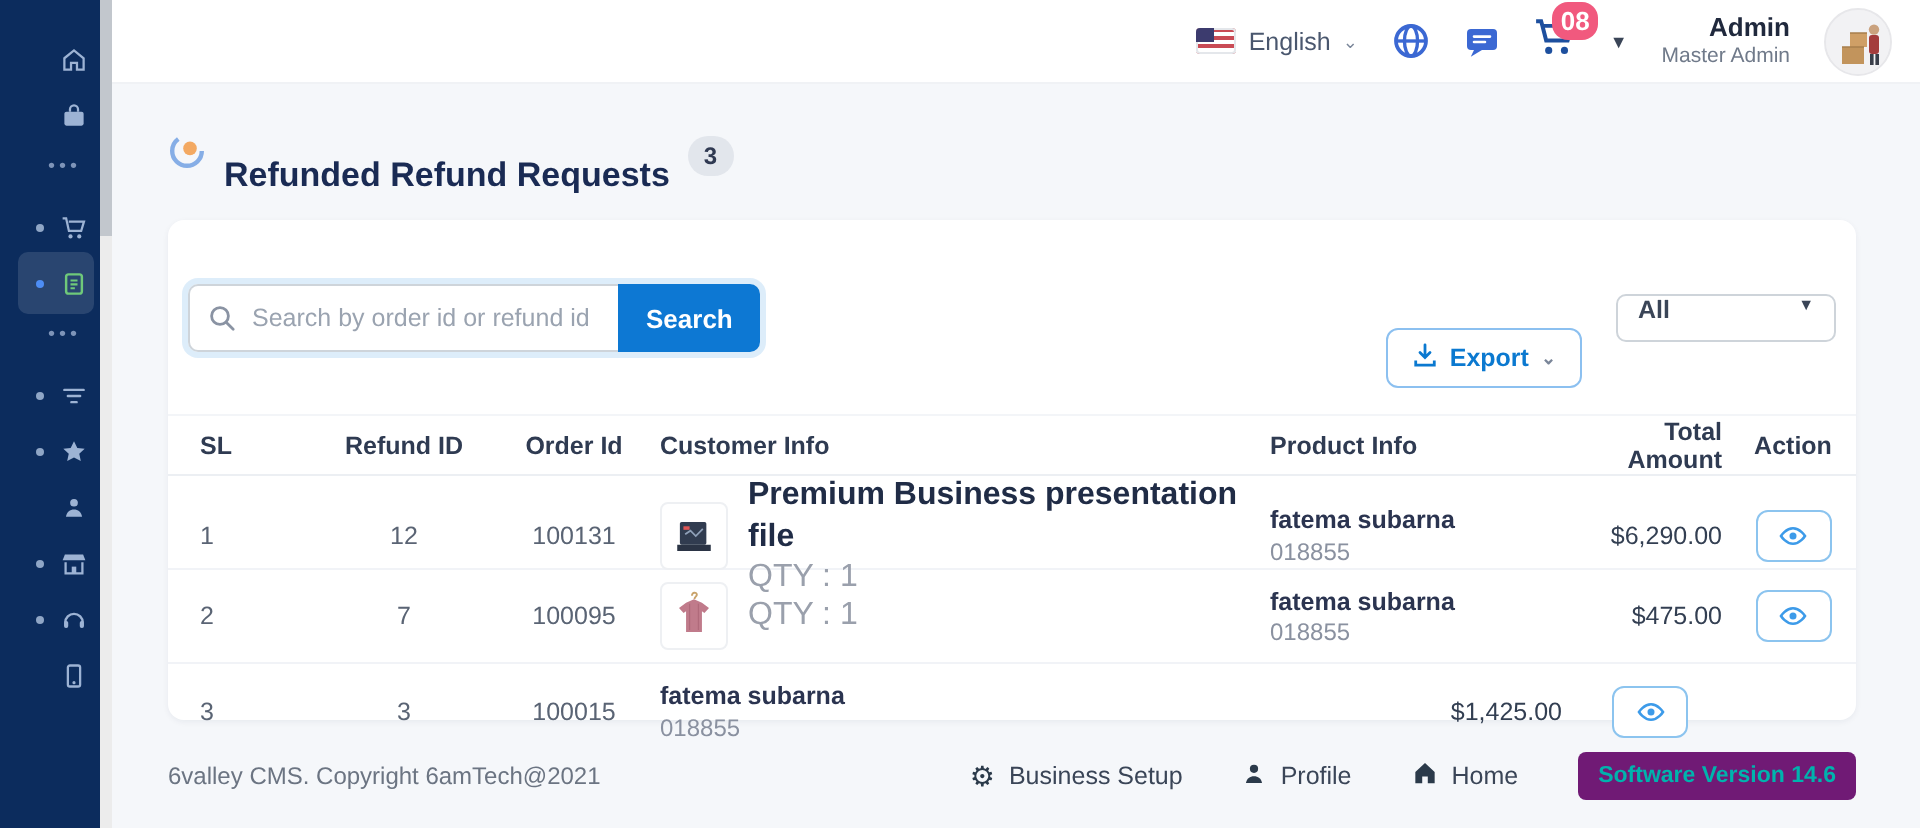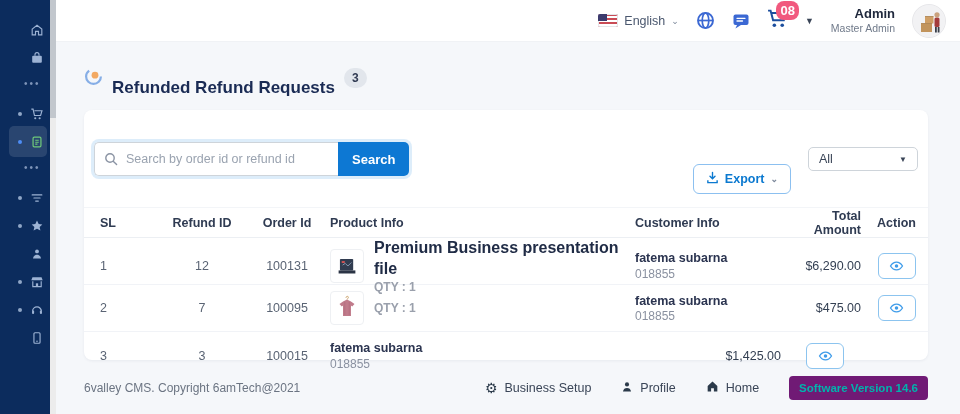--- a/index.html
+++ b/index.html
@@ -49,52 +49,52 @@
   .title-row { display:flex; align-items:center; gap:9px; }
   .page-title { font-size:17px; font-weight:bold; color:#1a2b54;margin-top:20px; }
   .count-badge { background:#e2e6ec; color:#303a52; font-size:12px; font-weight:bold;
     padding:3px 8px; border-radius:10px; }
   
   .card { margin-top:12px; background:#fff; border-radius:8px; box-shadow:0 1px 3px rgba(20,30,60,.06);
     padding-top:14px; height:250px; }
   .toolbar { display:flex; align-items:center; padding:0 10px; }
   .search-group { display:flex; border-radius:5px; box-shadow:0 0 0 3px rgba(66,153,225,.18); }
   .search-input-wrap { position:relative; }
-  .search-input { width:244px; height:34px; border:1px solid #ced4da; border-right:none;
+  .search-input { width:215px; height:34px; border:1px solid #ced4da; border-right:none;
     border-radius:5px 0 0 5px; padding:0 0 0 31px; font-size:12.5px; color:#404040;
     font-family:"Liberation Sans",sans-serif; outline:none; }
   .search-input::placeholder { color:#9aa3b0; }
   .search-ico { position:absolute; left:10px; top:10px; }
   .search-btn { height:34px; padding:0 14px; background:#0d78d3; color:#fff; border:none;
     border-radius:0 5px 5px 0; font-size:13px; font-weight:bold; cursor:pointer; font-family:"Liberation Sans",sans-serif; }
   .toolbar-right { margin-left:auto; display:flex; align-items:center; gap:17px; }
   .export-btn { display:flex; align-items:center; gap:6px; height:30px; padding:0 12px;
     background:#fff; border:1px solid #8cc0f0; border-radius:6px; color:#0b79d0;
     font-size:12.5px; font-weight:bold; cursor:pointer; font-family:"Liberation Sans",sans-serif;margin-top:40px; }
   .select-box { width:110px; height:24px; border:1px solid #ced4da; border-radius:5px; background:#fff;
-    display:flex; align-items:center; justify-content:space-between; padding:0 10px; font-size:12.5px;
-    color:#3a4557; cursor:pointer; }
+    display:flex; align-items:flex-start; justify-content:space-between; padding:0 10px; font-size:12.5px;
+    color:#3a4557; cursor:pointer;font-weight:bold; }
   .select-caret { color:#3a4557; font-size:8px; }
   
   .tbl { margin-top:13px; }
   .tr { display:grid; grid-template-columns:76px 84px 86px 1fr 150px 80px 63px; align-items:center; }
   .tr.head { height:31px; border-top:1px solid #f3f5f8; border-bottom:1px solid #eceff3; }
   .tr.row { height:47px; border-bottom:1px solid #f1f3f7; }
   .tr.row:last-child { border-bottom:none; }
   .th { font-size:12.5px; font-weight:bold; color:#2f3b52; }
   .td { font-size:12.5px; color:#5a6474; }
   .c1 { padding-left:16px; }
   .c2,.c3,.c7 { text-align:center; }
   .c6 { text-align:right; padding-right:4px; }
   .prod { display:flex; align-items:center; gap:10px; }
   .thumb { width:34px; height:34px; border:1px solid #eef0f3; border-radius:4px; overflow:hidden; flex:0 0 auto;
     display:flex; align-items:center; justify-content:center; background:#fff; }
   .thumb.gray { background:#edeff2; }
   .prod-name { font-size:16px; font-weight:bold; color:#202c46; line-height:1.3; }
-  .prod-qty { font-size:12px; color:#9aa0ac;font-weight:bold; }
+  .prod-qty { font-size:16px; color:#9aa0ac; }
   .cust-name { font-size:12.5px; font-weight:bold; color:#2b3450; line-height:1.35; }
   .cust-phone { font-size:12px; color:#8a91a0; }
   .amount { font-size:12.5px; color:#333f52; }
   .eye-btn { width:38px; height:26px; background:#fff; border:1px solid #8cc4ef; border-radius:6px;
     cursor:pointer; display:inline-flex; align-items:center; justify-content:center; }
   
   .footer { margin-top:16px; display:flex; align-items:center; justify-content:space-between; }
   .copyright { font-size:12px; color:#6b7482; }
   .foot-right { display:flex; align-items:center; gap:30px; }
   .foot-link { display:flex; align-items:center; gap:7px; font-size:12.5px; color:#3a4557; cursor:pointer; }
@@ -299,22 +299,22 @@
           <span class="select-caret">▼</span>
         </div>
       </div>
     </div>
 
     <div class="tbl">
       <div class="tr head">
         <div class="th c1">SL</div>
         <div class="th c2">Refund ID</div>
         <div class="th c3">Order Id</div>
+        <div class="th">Customer Info</div>
         <div class="th">Product Info</div>
-        <div class="th">Customer Info</div>
         <div class="th c6">Total Amount</div>
         <div class="th c7">Action</div>
       </div>
 
       <div class="tr row">
         <div class="td c1">1</div>
         <div class="td c2">12</div>
         <div class="td c3">100131</div>
         <div class="prod">
           <span class="thumb">

